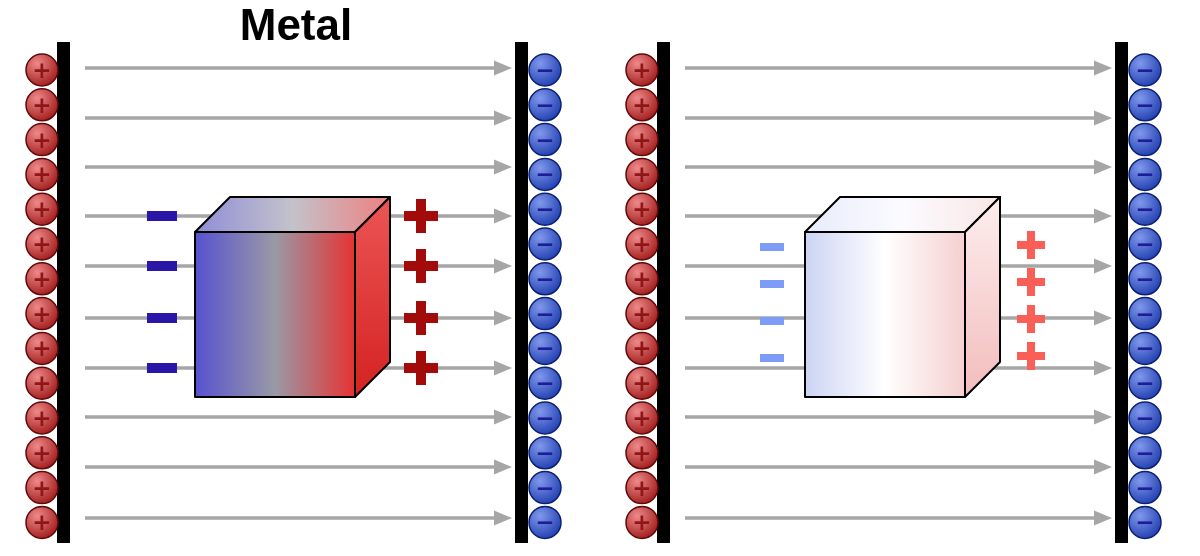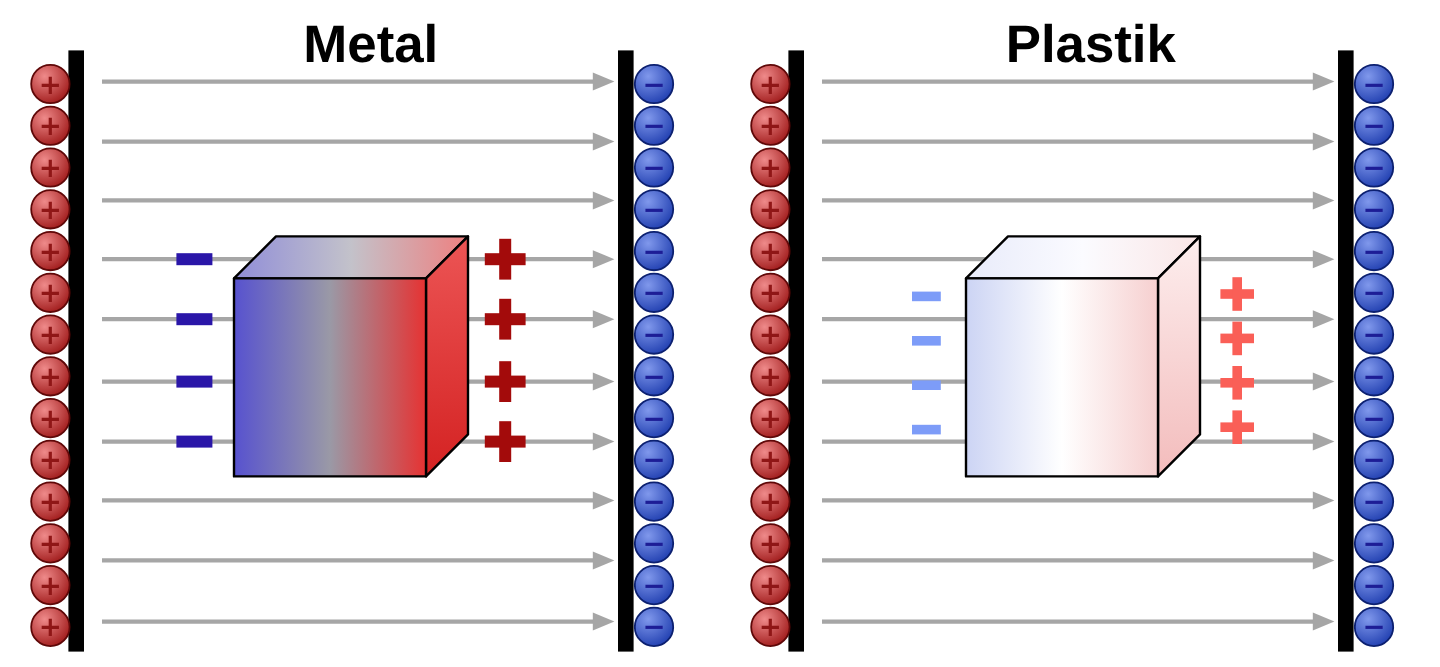--- a/index.html
+++ b/index.html
@@ -22,21 +22,21 @@
     left: 0;
     top: 0;
     width: 600px;
     height: 556px;
   }
   .panel-title {
     position: absolute;
     top: 0;
     left: 0;
     width: 592px;
-    margin: 13px;
+    margin: 0;
     text-align: center;
     font-size: 44px;
     line-height: 50px;
     font-weight: bold;
     color: #000000;
     z-index: 2;
   }
 </style>
 </head>
 <body>
@@ -357,15 +357,14 @@
           <g>
             <rect x="417" y="315" width="28" height="8" fill="#fa5f57"></rect>
             <rect x="427" y="305" width="8" height="28" fill="#fa5f57"></rect>
           </g>
           <g>
             <rect x="417" y="352" width="28" height="8" fill="#fa5f57"></rect>
             <rect x="427" y="342" width="8" height="28" fill="#fa5f57"></rect>
           </g>
         </g>
       </svg>
-    <h1 class="panel-title">Plastik</h1>
   </section>
 </div>
 
 </body></html>

